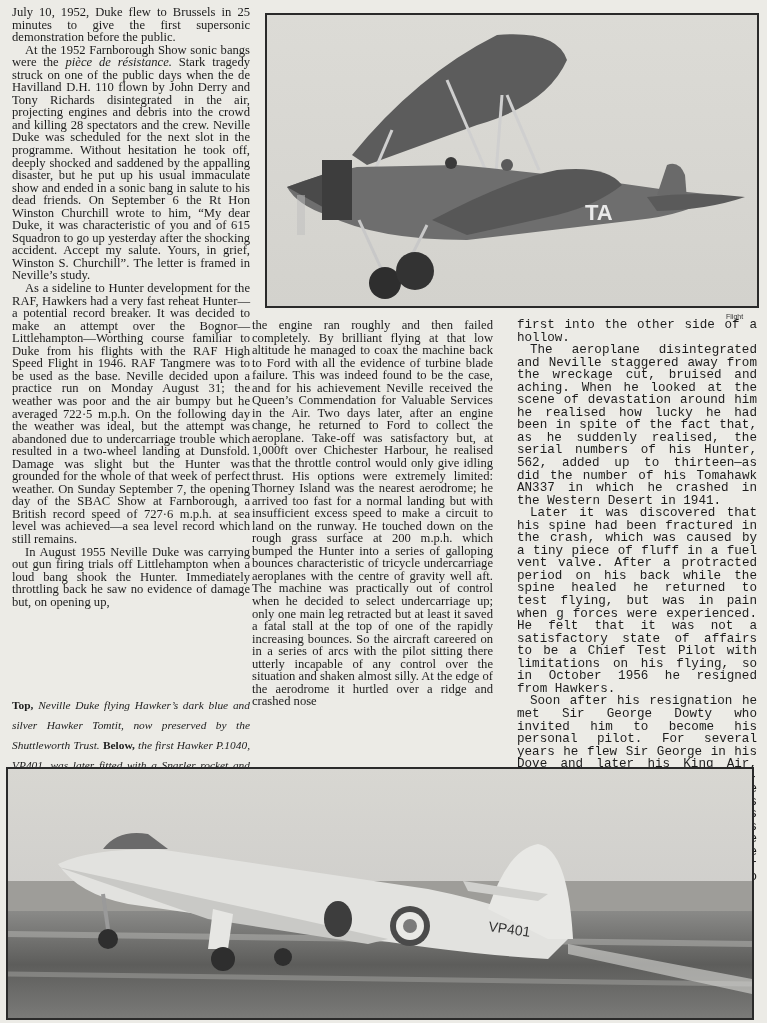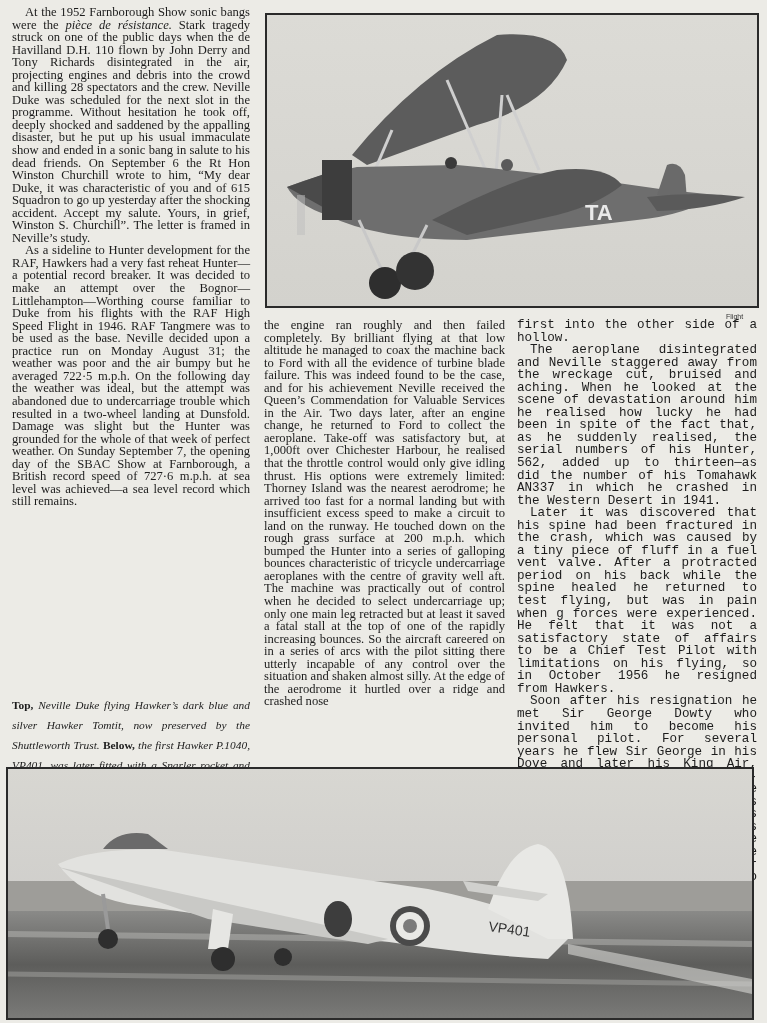--- a/index.html
+++ b/index.html
@@ -12,21 +12,21 @@
   .col {
     position: absolute;
     font-size: 12.6px;
     line-height: 12.55px;
     text-align: justify;
     hyphens: manual;
   }
   .col p { margin: 0; text-indent: 13px; }
   .col p.noindent { text-indent: 0; }
   #col1 { left: 12px; top: 6px; width: 238px; }
-  #col2 { left: 264px; top: 319px; width: 241px; }
+  #col2 { left: 252px; top: 319px; width: 241px; }
   #col3 { left: 517px; top: 319px; width: 240px; font-family: Liberation Mono, monospace; }
   .caption {
     position: absolute; left: 12px; top: 695px; width: 238px;
     font-size: 11.4px; line-height: 20px; text-align: justify; font-style: italic;
   }
   .caption b { font-style: normal; font-weight: bold; }
   .photo {
     position: absolute; border: 2px solid #2a2a2a; overflow: hidden;
   }
   #photo-top { left: 265px; top: 13px; width: 490px; height: 291px; background: #3b82f6; }
@@ -34,22 +34,24 @@
   .credit {
     position: absolute; left: 726px; top: 313px;
     font-family: "Liberation Sans", "DejaVu Sans", sans-serif; font-size: 7px; color: #333;
   }
   svg { display: block; }
 </style>
 </head>
 <body>
 
 <div id="col1" class="col">
+  <p class="noindent">July 10, 1952, Duke flew to Brussels in 25 minutes to give the first supersonic demonstration before the public.</p>
   <p><span>At the 1952 Farnborough Show sonic bangs were the </span><i>pièce de résistance.</i><span> Stark tragedy struck on one of the public days when the de Havilland D.H. 110 flown by John Derry and Tony Richards disintegrated in the air, projecting engines and debris into the crowd and killing 28 spectators and the crew. Neville Duke was scheduled for the next slot in the programme. Without hesitation he took off, deeply shocked and saddened by the appalling disaster, but he put up his usual immaculate show and ended in a sonic bang in salute to his dead friends. On September 6 the Rt Hon Winston Churchill wrote to him, “My dear Duke, it was characteristic of you and of 615 Squadron to go up yesterday after the shocking accident. Accept my salute. Yours, in grief, Winston S. Churchill”. The letter is framed in Neville’s study.</span></p>
   <p>As a sideline to Hunter development for the RAF, Hawkers had a very fast reheat Hunter—a potential record breaker. It was decided to make an attempt over the Bognor—Littlehampton—Worthing course familiar to Duke from his flights with the RAF High Speed Flight in 1946. RAF Tangmere was to be used as the base. Neville decided upon a practice run on Monday August 31; the weather was poor and the air bumpy but he averaged 722·5 m.p.h. On the following day the weather was ideal, but the attempt was abandoned due to undercarriage trouble which resulted in a two-wheel landing at Dunsfold. Damage was slight but the Hunter was grounded for the whole of that week of perfect weather. On Sunday September 7, the opening day of the SBAC Show at Farnborough, a British record speed of 727·6 m.p.h. at sea level was achieved—a sea level record which still remains.</p>
+  <p>In August 1955 Neville Duke was carrying out gun firing trials off Littlehampton when a loud bang shook the Hunter. Immediately throttling back he saw no evidence of damage but, on opening up,</p>
 </div>
 
 <div class="caption">
   <b>Top,</b><span> Neville Duke flying Hawker’s dark blue and silver Hawker Tomtit, now preserved by the Shuttleworth Trust. </span><b>Below,</b><span> the first Hawker P.1040, VP401, was later fitted with a Snarler rocket and became the P.1072.</span>
 </div>
 
 <div id="photo-top" class="photo">
   <svg width="490" height="291" viewBox="0 0 490 291">
     <defs>
       <linearGradient id="skyTop" x1="0" y1="0" x2="0" y2="1">

